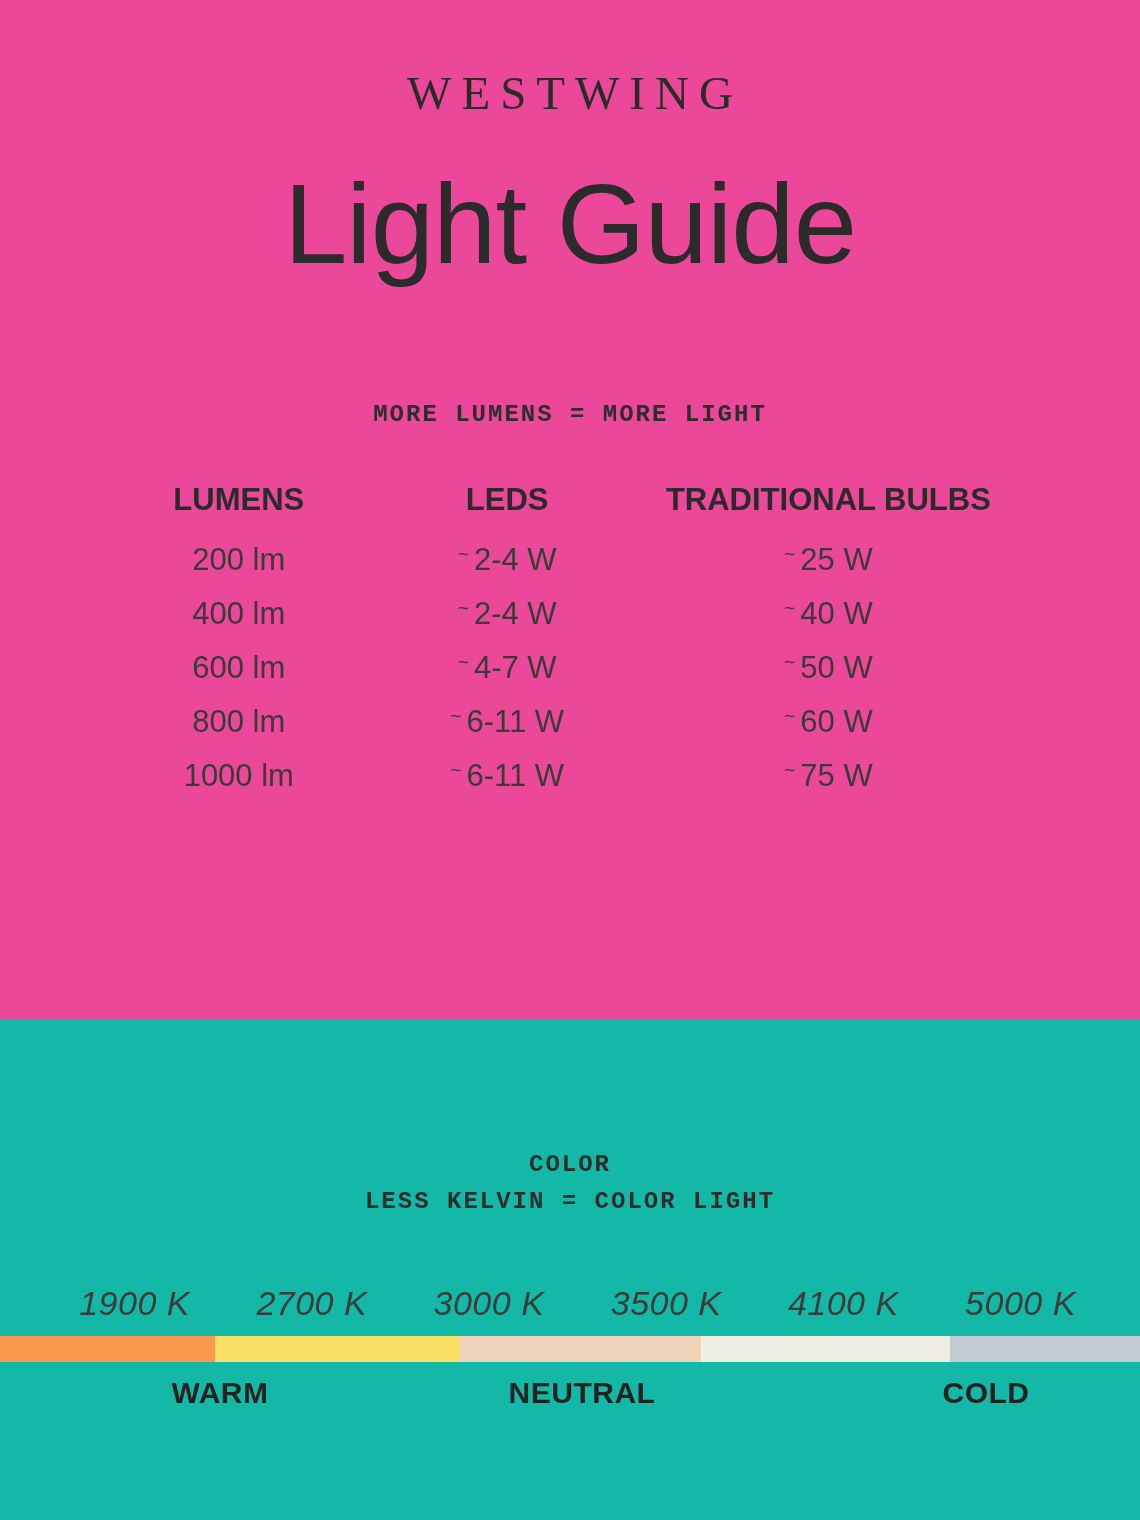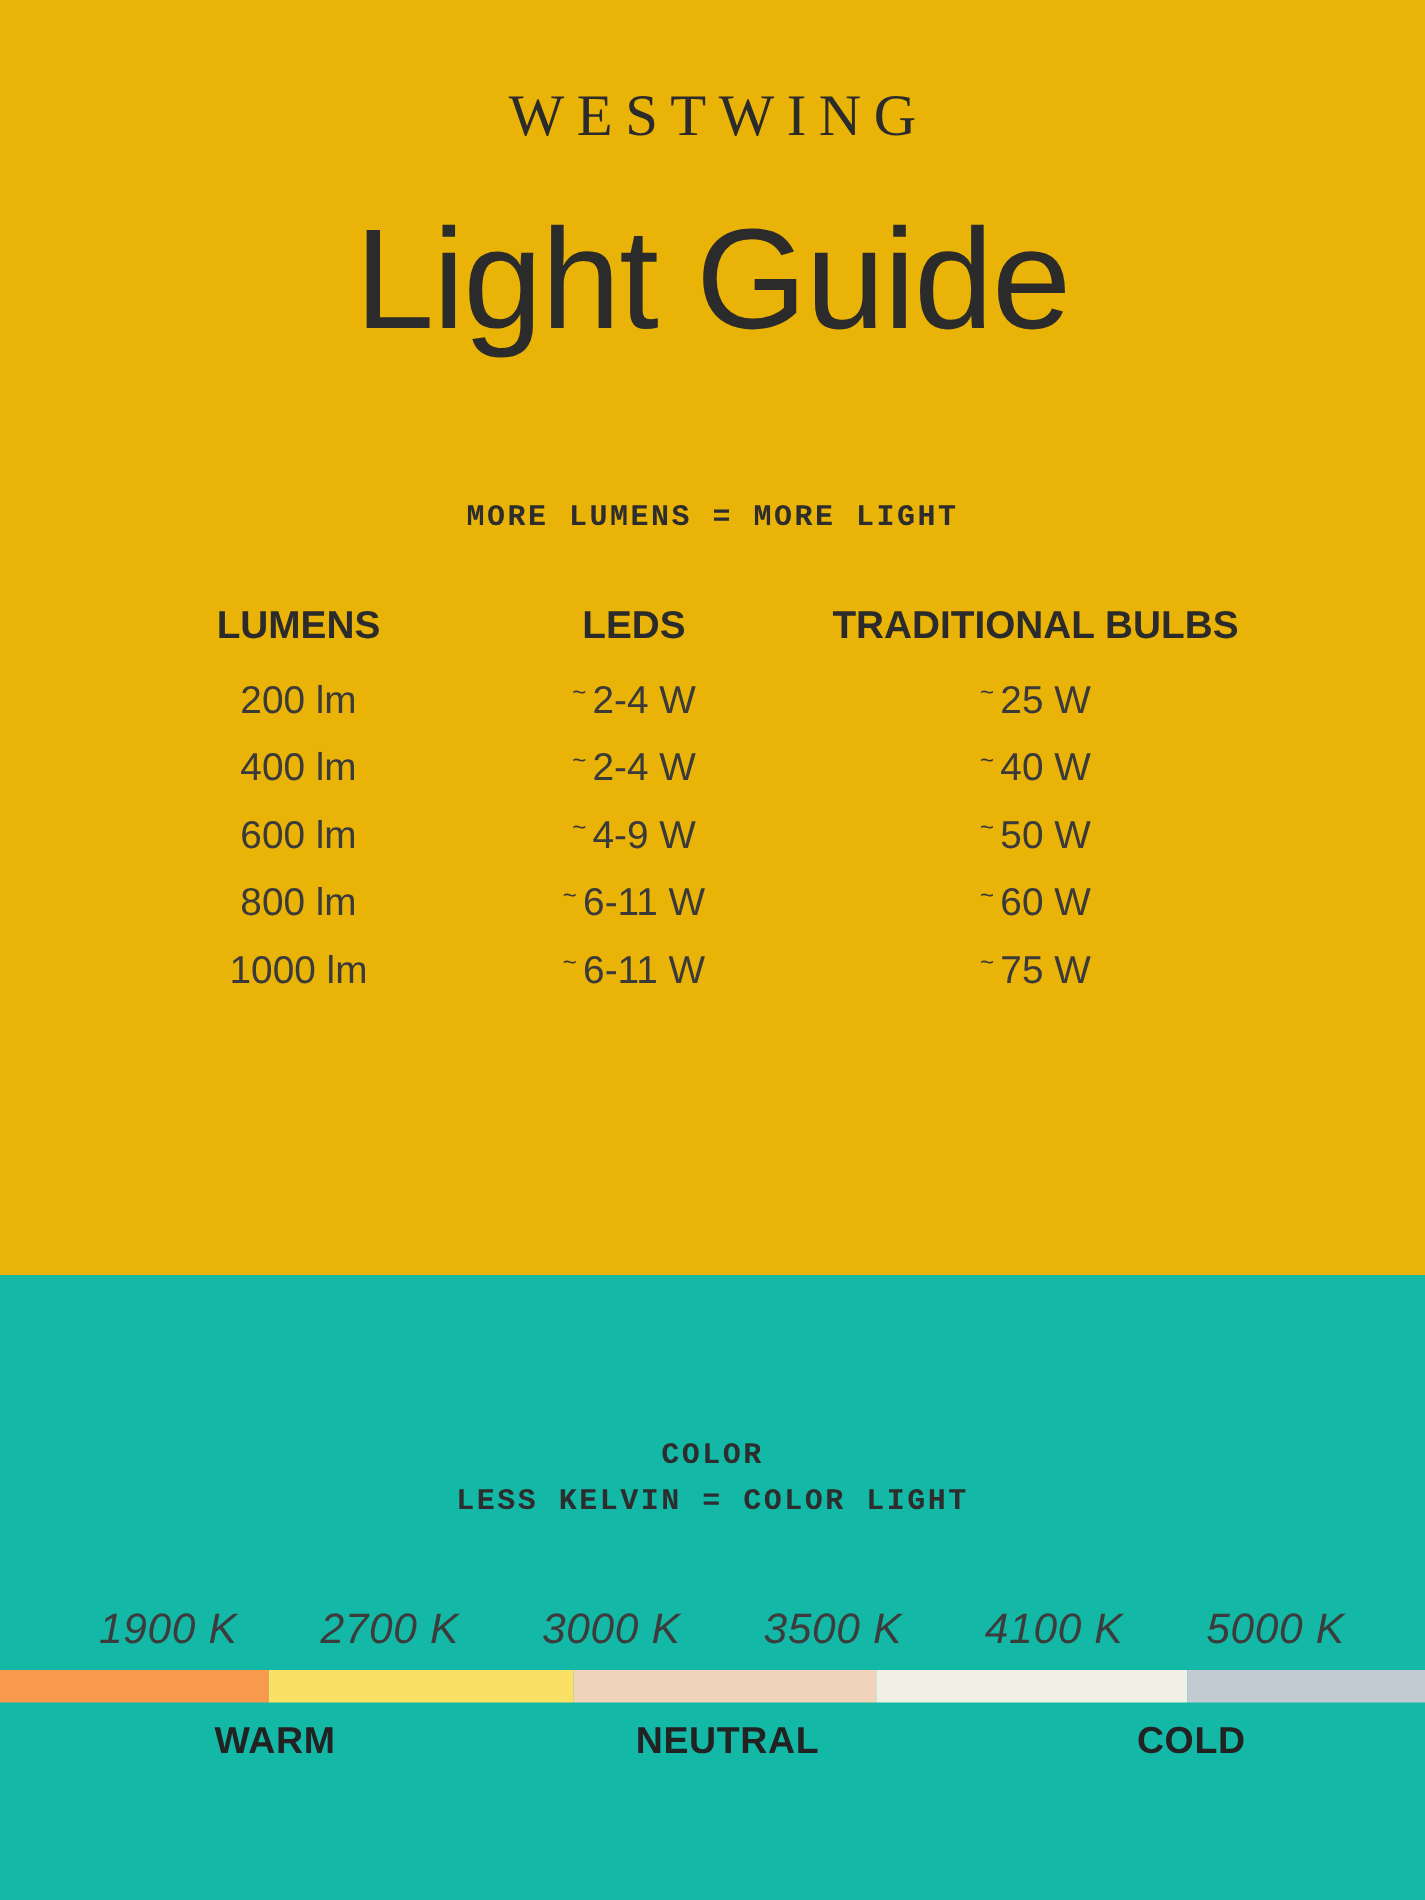--- a/index.html
+++ b/index.html
@@ -115,21 +115,21 @@
     color: #222222;
     letter-spacing: 0.5px;
     white-space: nowrap;
   }
 </style>
 </head>
 <body>
 
 <div class="page">
 
-  <section class="section-top" style="background-color: #eab308;">
+  <section class="section-top" style="background-color: #ec4899;">
     <div class="brand">WESTWING</div>
     <h1 class="title">Light Guide</h1>
 
     <div class="mono-block mono-top">
       <div>MORE LUMENS = MORE LIGHT</div>
     </div>
 
     <div class="table">
       <div class="trow thead-row">
         <div class="c1 th">LUMENS</div>
@@ -142,21 +142,21 @@
         <div class="c2 td"><span class="approx">~</span><span>2-4 W</span></div>
         <div class="c3 td"><span class="approx">~</span><span>25 W</span></div>
       </div>
       <div class="trow">
         <div class="c1 td">400 lm</div>
         <div class="c2 td"><span class="approx">~</span><span>2-4 W</span></div>
         <div class="c3 td"><span class="approx">~</span><span>40 W</span></div>
       </div>
       <div class="trow">
         <div class="c1 td">600 lm</div>
-        <div class="c2 td"><span class="approx">~</span><span>4-9 W</span></div>
+        <div class="c2 td"><span class="approx">~</span><span>4-7 W</span></div>
         <div class="c3 td"><span class="approx">~</span><span>50 W</span></div>
       </div>
       <div class="trow">
         <div class="c1 td">800 lm</div>
         <div class="c2 td"><span class="approx">~</span><span>6-11 W</span></div>
         <div class="c3 td"><span class="approx">~</span><span>60 W</span></div>
       </div>
       <div class="trow">
         <div class="c1 td">1000 lm</div>
         <div class="c2 td"><span class="approx">~</span><span>6-11 W</span></div>
@@ -184,17 +184,17 @@
       <div class="seg" style="background-color: rgb(249, 153, 78); width: 18.9%;"></div>
       <div class="seg" style="background-color: rgb(250, 224, 100); width: 21.4%;"></div>
       <div class="seg" style="background-color: rgb(239, 212, 186); width: 21.2%;"></div>
       <div class="seg" style="background-color: rgb(240, 239, 227); width: 21.8%;"></div>
       <div class="seg" style="background-color: rgb(195, 203, 210); width: 16.7%;"></div>
     </div>
 
     <div class="zone-labels">
       <span class="zone-label" style="left: 220px;">WARM</span>
       <span class="zone-label" style="left: 582px;">NEUTRAL</span>
-      <span class="zone-label" style="left: 953px;">COLD</span>
+      <span class="zone-label" style="left: 986px;">COLD</span>
     </div>
   </section>
 
 </div>
 
 </body></html>

